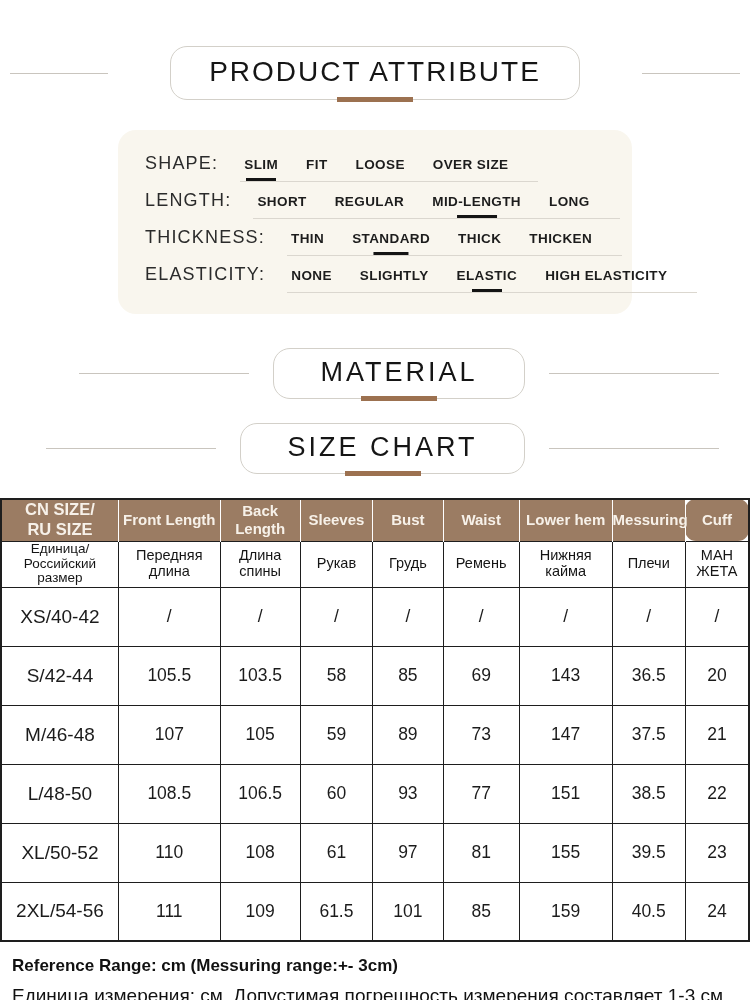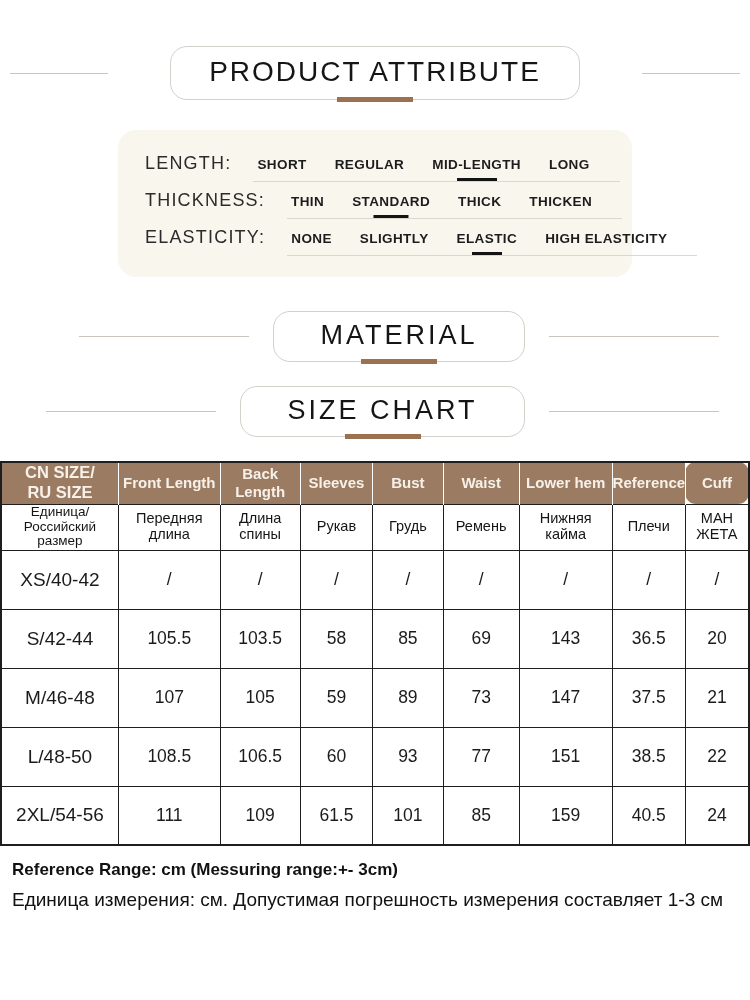--- a/index.html
+++ b/index.html
@@ -100,20 +100,29 @@
   <div class="title-row main">
     <span class="side-line"></span>
     <span class="title-box">
       <span>PRODUCT ATTRIBUTE</span>
       <span class="title-bar"></span>
     </span>
     <span class="side-line"></span>
   </div>
 
   <div class="attr-panel">
+      <div class="attr-row">
+        <span class="attr-label">SHAPE:</span>
+        <span class="attr-options">
+          <span class="opt selected">SLIM</span>
+          <span class="opt">FIT</span>
+          <span class="opt">LOOSE</span>
+          <span class="opt">OVER SIZE</span>
+        </span>
+      </div>
       <div class="attr-row">
         <span class="attr-label">LENGTH:</span>
         <span class="attr-options">
           <span class="opt">SHORT</span>
           <span class="opt">REGULAR</span>
           <span class="opt selected">MID-LENGTH</span>
           <span class="opt">LONG</span>
         </span>
       </div>
       <div class="attr-row">
@@ -170,21 +179,21 @@
       <thead>
         <tr class="hdr-en">
           <th>CN SIZE/
 RU SIZE</th>
           <th>Front Length</th>
           <th>Back Length</th>
           <th>Sleeves</th>
           <th>Bust</th>
           <th>Waist</th>
           <th>Lower hem</th>
-          <th>Reference</th>
+          <th>Messuring</th>
           <th>Cuff</th>
         </tr>
         <tr class="hdr-ru">
           <th>Единица/
 Российский
 размер</th>
           <th>Передняя
 длина</th>
           <th>Длина
 спины</th>
@@ -237,20 +246,31 @@
           <td>108.5</td>
           <td>106.5</td>
           <td>60</td>
           <td>93</td>
           <td>77</td>
           <td>151</td>
           <td>38.5</td>
           <td>22</td>
         </tr>
         <tr>
+          <td>XL/50-52</td>
+          <td>110</td>
+          <td>108</td>
+          <td>61</td>
+          <td>97</td>
+          <td>81</td>
+          <td>155</td>
+          <td>39.5</td>
+          <td>23</td>
+        </tr>
+        <tr>
           <td>2XL/54-56</td>
           <td>111</td>
           <td>109</td>
           <td>61.5</td>
           <td>101</td>
           <td>85</td>
           <td>159</td>
           <td>40.5</td>
           <td>24</td>
         </tr>

